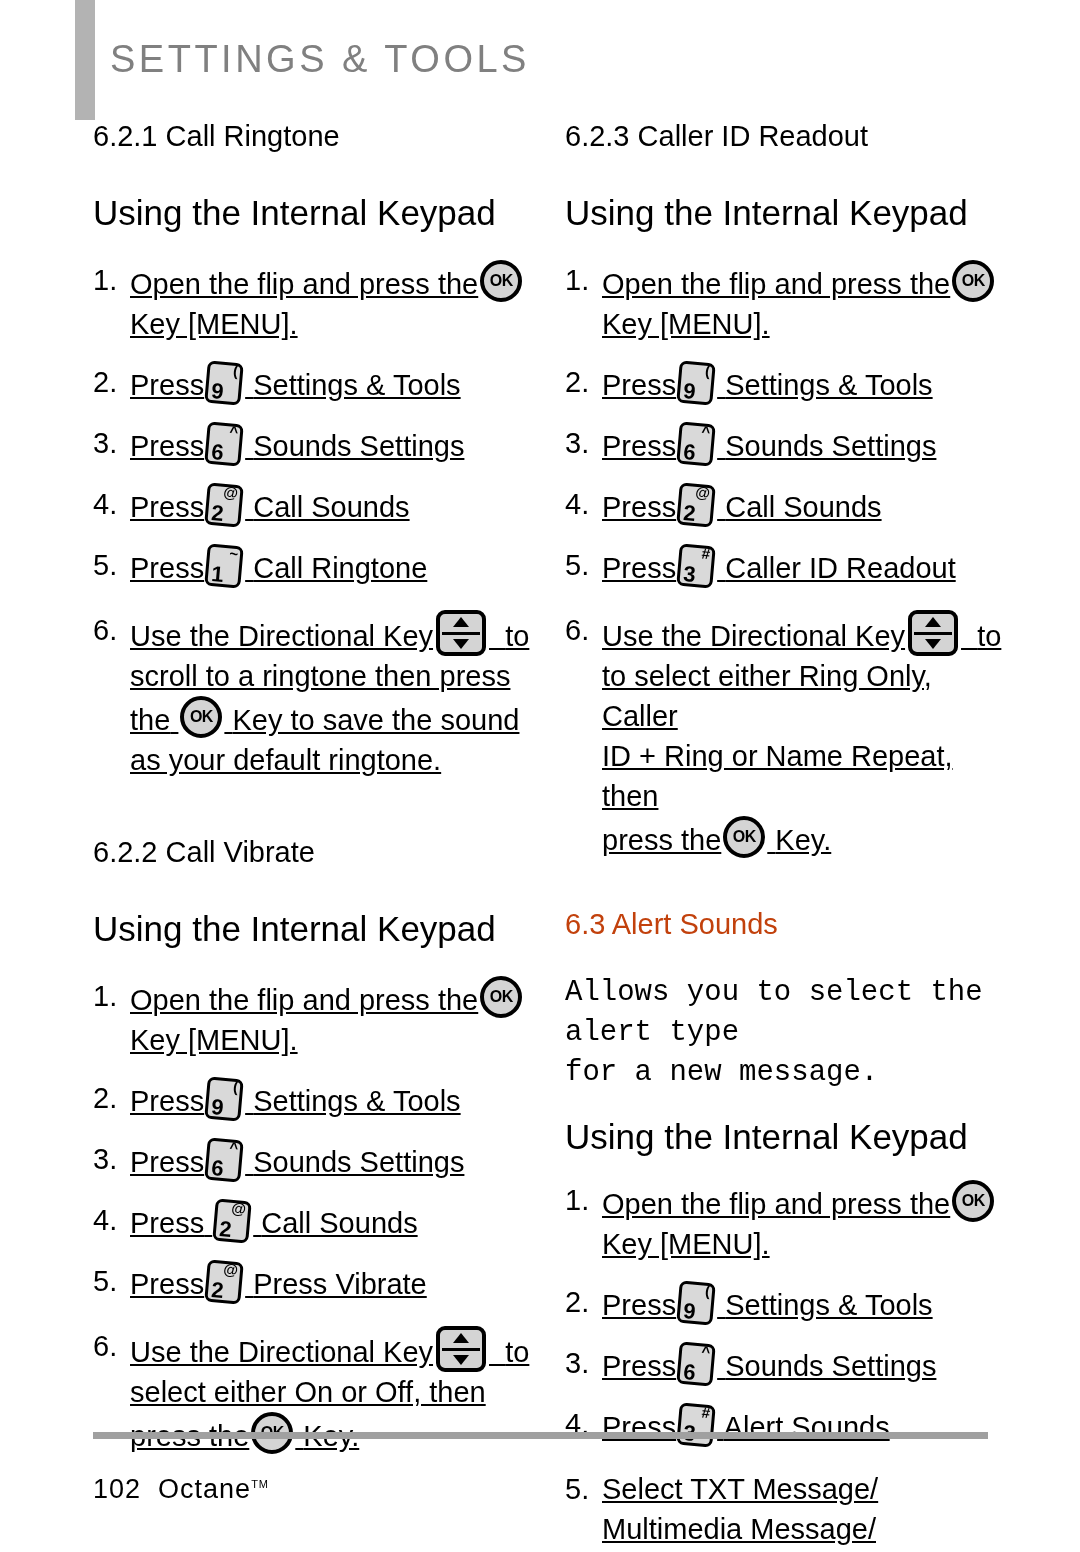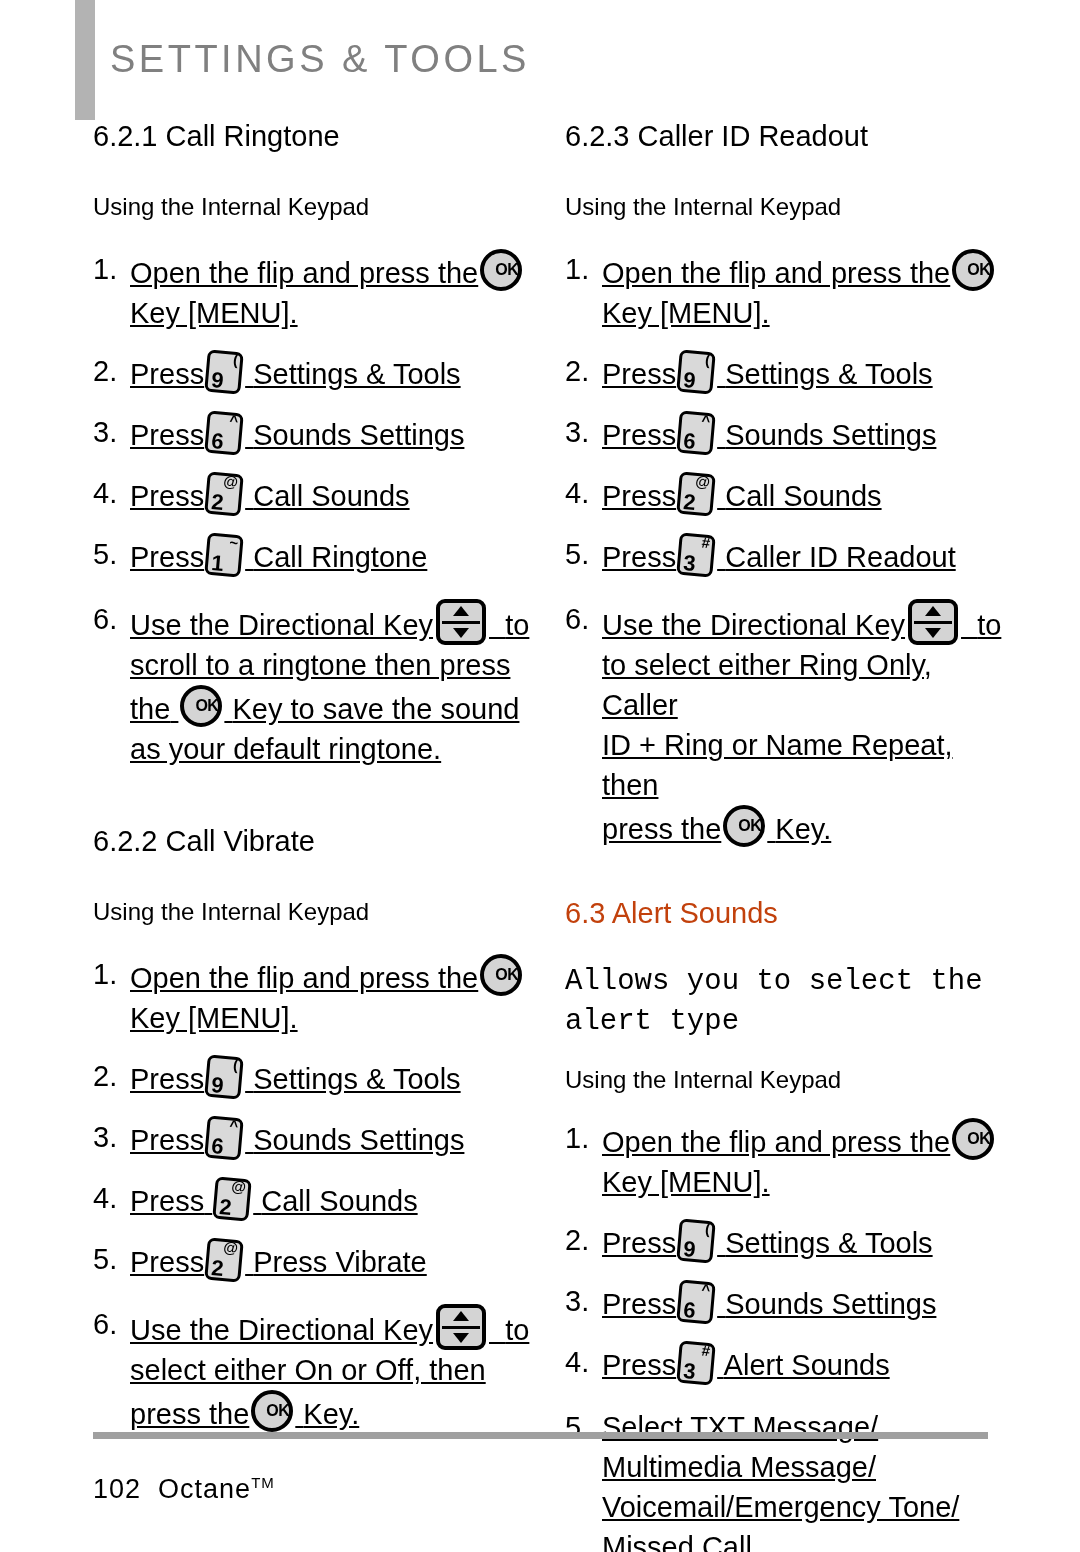--- a/index.html
+++ b/index.html
@@ -60,21 +60,21 @@
   .sec-title {
     font-size: 29px;
     line-height: 1.0;
     margin: 0 0 0 0;
     white-space: nowrap;
   }
   .sec-title.magenta {
     color: #c2410c;
   }
   .subhead {
-    font-size: 24px;
+    font-size: 35px;
     line-height: 1.0;
     white-space: nowrap;
   }
   .para {
     font-size: 29px;
     line-height: 40px;
     font-family: Liberation Mono, monospace;
   }
 
   
@@ -147,21 +147,21 @@
     vertical-align: -8px;
     margin: 0 2px;
     background: #d4d4d4;
     border: 4px solid #000000;
     border-radius: 50%;
   }
   .key-ok span {
     position: absolute;
     left: 0; right: 0; top: 50%;
     transform: translateY(-50%);
-    text-align: right;
+    text-align: center;
     font-size: 16px;
     font-weight: bold;
     line-height: 16px;
     letter-spacing: -0.5px;
   }
 
   .key-dir {
     display: inline-block;
     position: relative;
     width: 42px;
@@ -214,21 +214,21 @@
   }
   .footer-text {
     position: absolute;
     left: 93px;
     top: 42px;
     font-size: 27px;
     white-space: nowrap;
     letter-spacing: 1px;
   }
   .footer-text .tm {
-    font-size: 15px;
+    font-size: 11px;
     vertical-align: super;
   }
 </style>
 </head>
 <body>
 
 <div class="page-header">
   <div class="header-bar"></div>
   <div class="header-title">SETTINGS &amp; TOOLS</div>
 </div>
@@ -374,20 +374,21 @@
       </ul>
     </div>
 
     <div class="gap-50"></div>
 
     <div>
       <div class="sec-title magenta">6.3 Alert Sounds</div>
       <div class="gap-34"></div>
       <div class="para">
         <span>Allows you to select the alert type</span><br>
+        <span>for a new message.</span>
       </div>
       <div class="gap-26"></div>
       <div class="subhead">Using the Internal Keypad</div>
       <div class="gap-26"></div>
 
       <ul class="steps">
         <li class="step">
           <span class="step-num">1.</span>
           <span class="step-body"><span>Open the flip and press the</span><span class="key-ok"><span>OK</span></span><br><span>Key [MENU].</span></span>
         </li>

